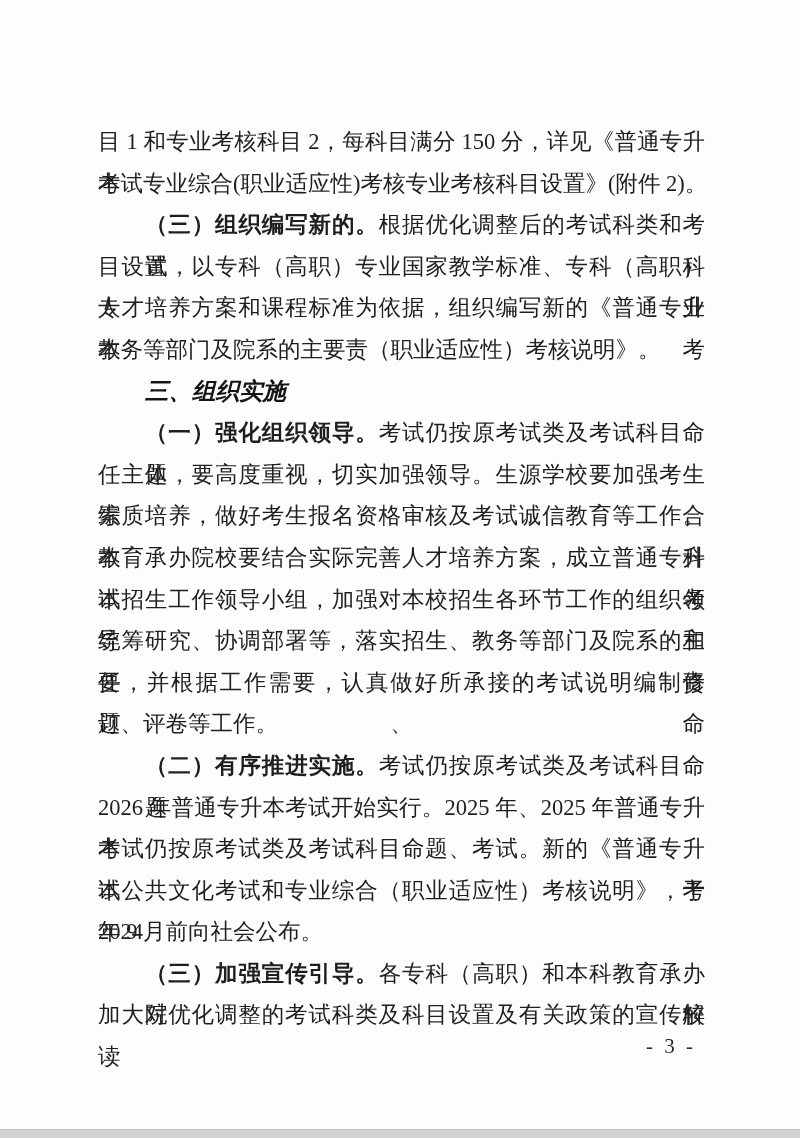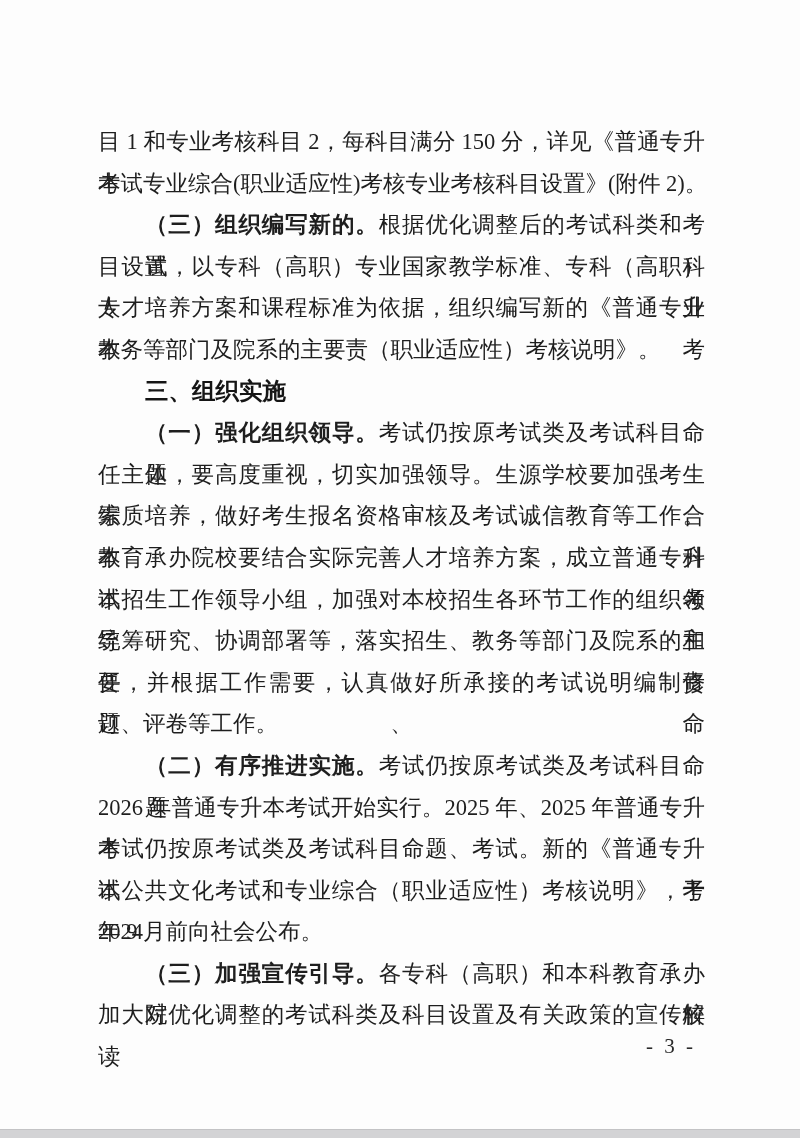--- a/index.html
+++ b/index.html
@@ -33,20 +33,21 @@
     text-align-last: justify;
     text-justify: inter-character;
   }
   .indent { padding-left: 47px; }
   .lead { font-weight: 700; }
   .heading {
     font-family: "Liberation Sans", "DejaVu Sans", sans-serif;
     font-weight: 700;
     font-size: 23.5px;
     color: #151515;
+    font-style: italic;
   }
   .page-number {
     position: absolute;
     top: 1031px;
     right: 104px;
     font-size: 21px;
     line-height: 30px;
     letter-spacing: 3px;
     color: #2a2a2a;
   }

